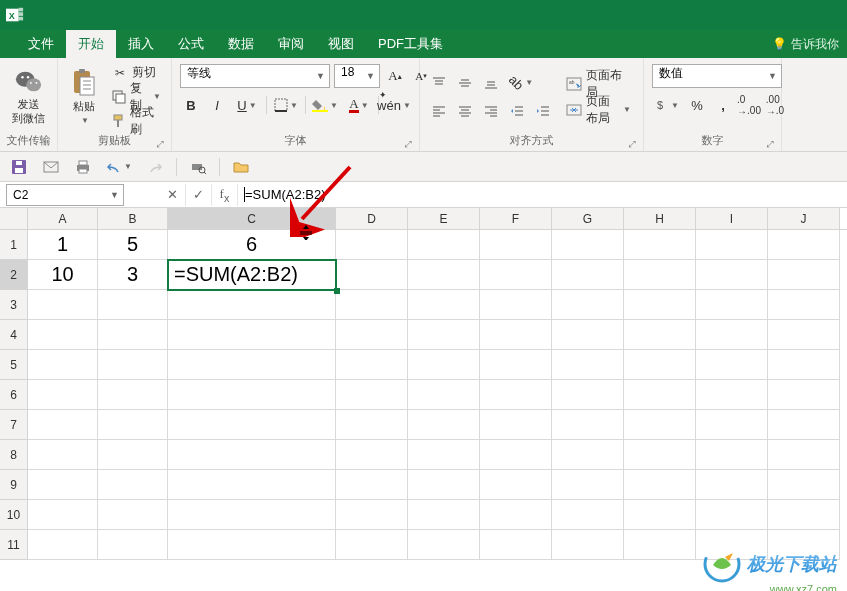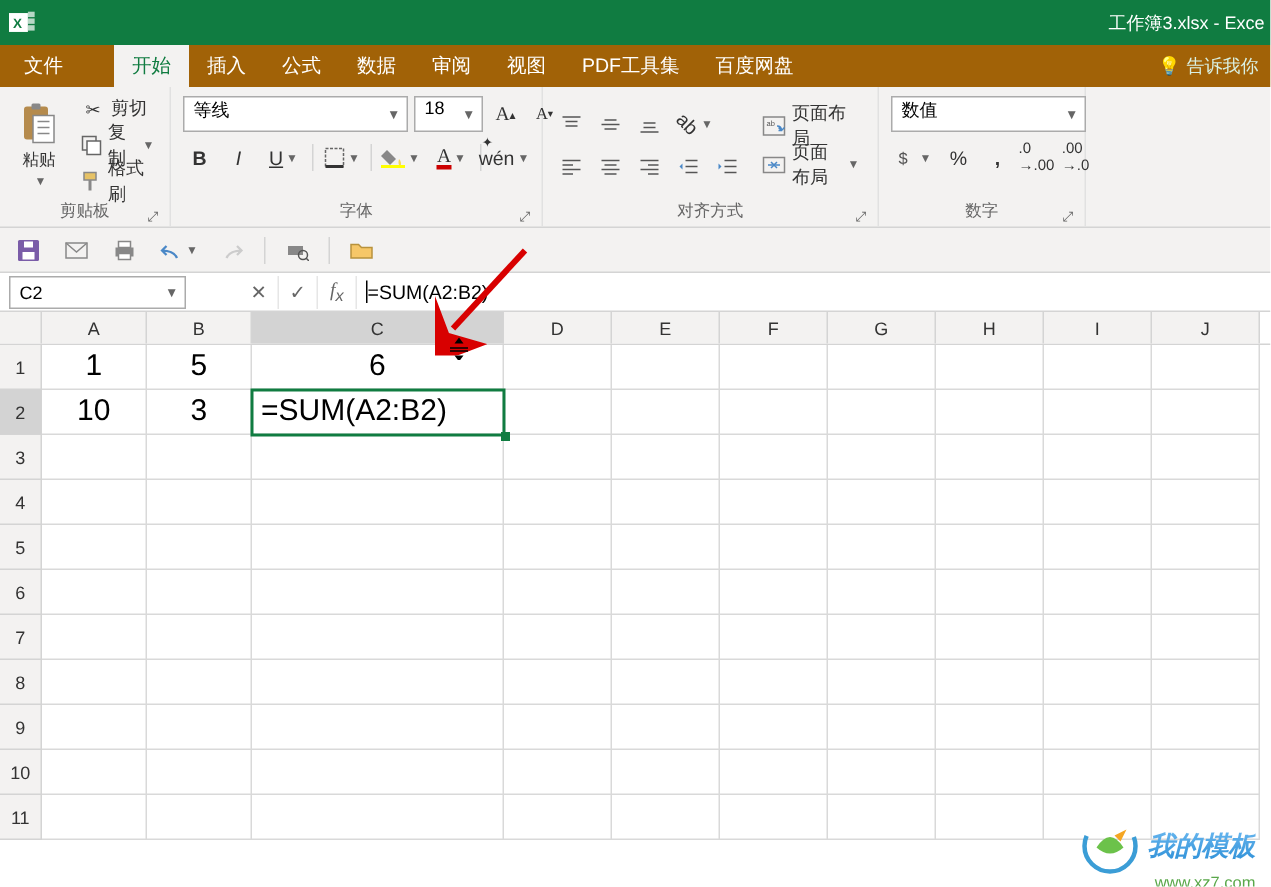--- a/index.html
+++ b/index.html
@@ -4,23 +4,23 @@
 <style>
 * { margin: 0; padding: 0; box-sizing: border-box; font-family: "Microsoft YaHei", Arial, sans-serif; }
 body { width: 847px; height: 591px; background: #fff; overflow: hidden; position: relative; }
 
 
 .title-bar { height: 30px; background: #107c41; display: flex; align-items: center; }
 .title-bar .excel-icon { width: 30px; display: flex; justify-content: center; }
 .title-bar .title-text { flex: 1; text-align: right; padding-right: 4px; color: #fff; font-size: 12px; }
 
 
-.ribbon-tabs { height: 28px; background: #a16207; display: flex; align-items: stretch; padding-left: 4px; }
+.ribbon-tabs { height: 28px; background: #15803d; display: flex; align-items: stretch; padding-left: 16px; }
 .ribbon-tab { padding: 0 12px; display: flex; align-items: center; color: #fff; font-size: 13px; cursor: pointer; }
-.ribbon-tab.active { background: #f3f2f1; color: #107c41; margin-left: 22px; }
+.ribbon-tab.active { background: #f3f2f1; color: #107c41; }
 .tell-me { margin-left: auto; padding: 0 8px; display: flex; align-items: center; color: #d9f0e2; font-size: 12px; gap: 4px; }
 
 
 .ribbon { height: 94px; background: #f3f2f1; border-bottom: 1px solid #d4d4d4; display: flex; }
 .ribbon-group { border-right: 1px solid #e1e1e1; display: flex; flex-direction: column; padding: 2px 6px 0 6px; }
 .group-content { flex: 1; display: flex; align-items: center; gap: 4px; }
 .group-label { height: 18px; text-align: center; font-size: 11px; color: #666; position: relative; }
 .group-expand { position: absolute; right: 0; bottom: 2px; width: 10px; height: 10px; font-size: 9px; color: #666; }
 
 .big-btn { display: flex; flex-direction: column; align-items: center; justify-content: center; padding: 4px 6px; font-size: 11px; color: #333; gap: 2px; cursor: pointer; }
@@ -42,21 +42,21 @@
 
 .quick-access { height: 30px; background: #f3f2f1; border-bottom: 1px solid #d4d4d4; display: flex; align-items: center; padding: 0 8px; gap: 10px; }
 .qa-btn { width: 22px; height: 22px; display: flex; align-items: center; justify-content: center; cursor: pointer; color: #555; }
 .qa-sep { width: 1px; height: 18px; background: #d4d4d4; }
 
 
 .formula-row { height: 26px; background: #fff; border-bottom: 1px solid #d4d4d4; display: flex; align-items: center; }
 .name-box { width: 118px; height: 22px; margin: 0 6px; border: 1px solid #ababab; display: flex; align-items: center; padding: 0 6px; font-size: 12px; position: relative; background: #fff; }
 .name-box .select-arrow { right: 4px; }
 .fb-btn { width: 26px; height: 22px; display: flex; align-items: center; justify-content: center; color: #666; cursor: pointer; border-right: 1px solid #e6e6e6; font-size: 13px; }
-.fb-fx { font-style: italic; font-family: serif; }
+.fb-fx { font-family: serif; }
 .formula-input { flex: 1; height: 22px; padding: 0 6px; font-size: 13px; display: flex; align-items: center; position: relative; }
 .cursor-caret { display: inline-block; width: 1px; height: 15px; background: #000; vertical-align: middle; }
 
 
 .grid-wrap { position: relative; background: #fff; }
 .col-headers { height: 22px; display: flex; border-bottom: 1px solid #d4d4d4; }
 .corner { width: 28px; border-right: 1px solid #d4d4d4; background: #f3f2f1; }
 .col-header { border-right: 1px solid #d4d4d4; background: #f3f2f1; display: flex; align-items: center; justify-content: center; font-size: 12px; color: #333; }
 .col-header.sel { background: #d3d3d3; }
 .col-A { width: 70px; } .col-B { width: 70px; } .col-C { width: 168px; }
@@ -94,41 +94,58 @@
 <div class="title-bar">
   <div class="excel-icon">
     <svg width="18" height="18" viewBox="0 0 20 20">
         <rect x="0" y="3" width="14" height="14" fill="#fff"></rect>
         <text x="3" y="14" font-size="10" fill="#107c41" font-weight="bold">X</text>
         <rect x="14" y="2" width="5" height="4" fill="#fff" opacity="0.7"></rect>
         <rect x="14" y="7" width="5" height="4" fill="#fff" opacity="0.7"></rect>
         <rect x="14" y="12" width="5" height="4" fill="#fff" opacity="0.7"></rect>
       </svg>
   </div>
-  <div class="title-text">工作簿3.xlsx - Exce</div>
 </div>
 
 <div class="ribbon-tabs">
   <div class="ribbon-tab">文件</div>
   <div class="ribbon-tab active">开始</div>
   <div class="ribbon-tab">插入</div>
   <div class="ribbon-tab">公式</div>
   <div class="ribbon-tab">数据</div>
   <div class="ribbon-tab">审阅</div>
   <div class="ribbon-tab">视图</div>
   <div class="ribbon-tab">PDF工具集</div>
-  <div class="ribbon-tab">百度网盘</div>
   <div class="tell-me">
     <span>💡</span>
     <span>告诉我你</span>
   </div>
 </div>
 
 <div class="ribbon">
 
+  <div class="ribbon-group" style="width:58px">
+    <div class="group-content">
+      <div class="big-btn">
+        <div class="icon">
+          <svg width="30" height="26" viewBox="0 0 30 26">
+              <ellipse cx="11" cy="10" rx="10" ry="8" fill="#6b6b6b"></ellipse>
+              <ellipse cx="20" cy="16" rx="8" ry="7" fill="#9b9b9b"></ellipse>
+              <circle cx="8" cy="8" r="1.3" fill="#fff"></circle>
+              <circle cx="14" cy="8" r="1.3" fill="#fff"></circle>
+              <circle cx="17" cy="14" r="1" fill="#fff"></circle>
+              <circle cx="23" cy="14" r="1" fill="#fff"></circle>
+            </svg>
+        </div>
+        <span style="white-space:pre-line;text-align:center;line-height:1.2">发送
+到微信</span>
+      </div>
+    </div>
+    <div class="group-label">文件传输</div>
+  </div>
 
   <div class="ribbon-group" style="width:114px">
     <div class="group-content">
       <div class="big-btn">
         <div class="icon">
           <svg width="28" height="30" viewBox="0 0 28 30">
               <rect x="4" y="3" width="16" height="22" rx="2" fill="#b58b4d"></rect>
               <rect x="9" y="1" width="6" height="4" rx="1" fill="#888"></rect>
               <rect x="10" y="9" width="14" height="18" fill="#fff" stroke="#888"></rect>
               <line x1="13" y1="13" x2="21" y2="13" stroke="#888"></line>
@@ -595,15 +612,15 @@
   <line x1="2" y1="10" x2="14" y2="10" stroke="#000"></line>
   <path d="M8 17 L5 13 L11 13 Z" fill="#000"></path>
 </svg>
 
 <div class="watermark">
   <svg width="38" height="38" viewBox="0 0 38 38">
     <circle cx="19" cy="19" r="17" fill="none" stroke="#3b9dd6" stroke-width="3" stroke-dasharray="60 40"></circle>
     <path d="M10 20 Q19 6 28 20 Q19 28 10 20" fill="#6cc24a"></path>
     <path d="M22 12 L30 8 L26 16" fill="#f5a623"></path>
   </svg>
-  <span class="wm-text">我的模板</span>
+  <span class="wm-text">极光下载站</span>
   <span class="wm-url">www.xz7.com</span>
 </div>
 
 </body></html>

